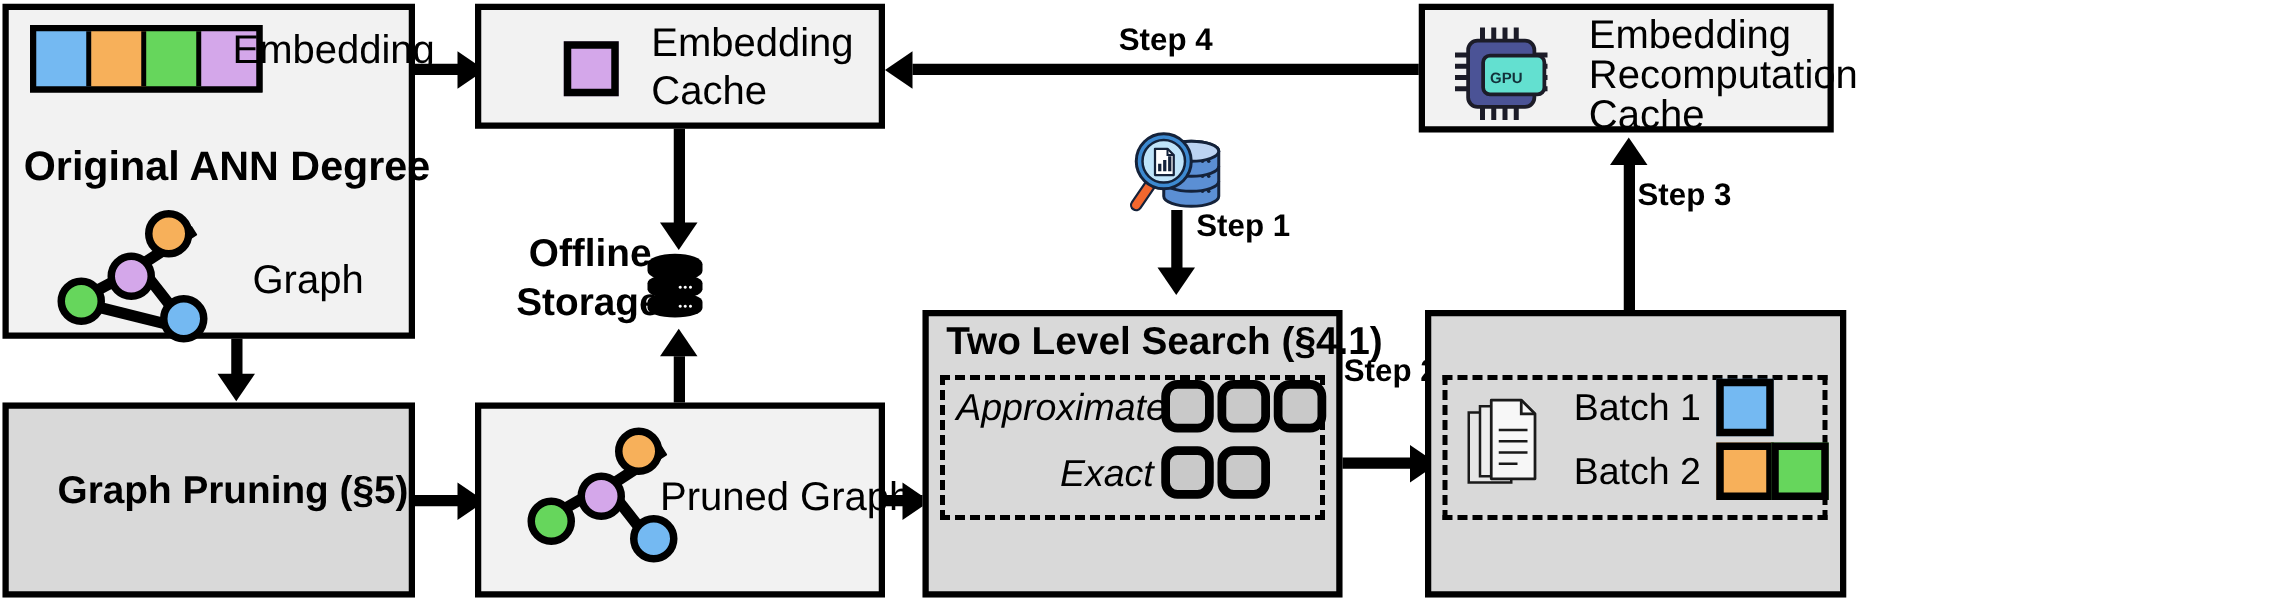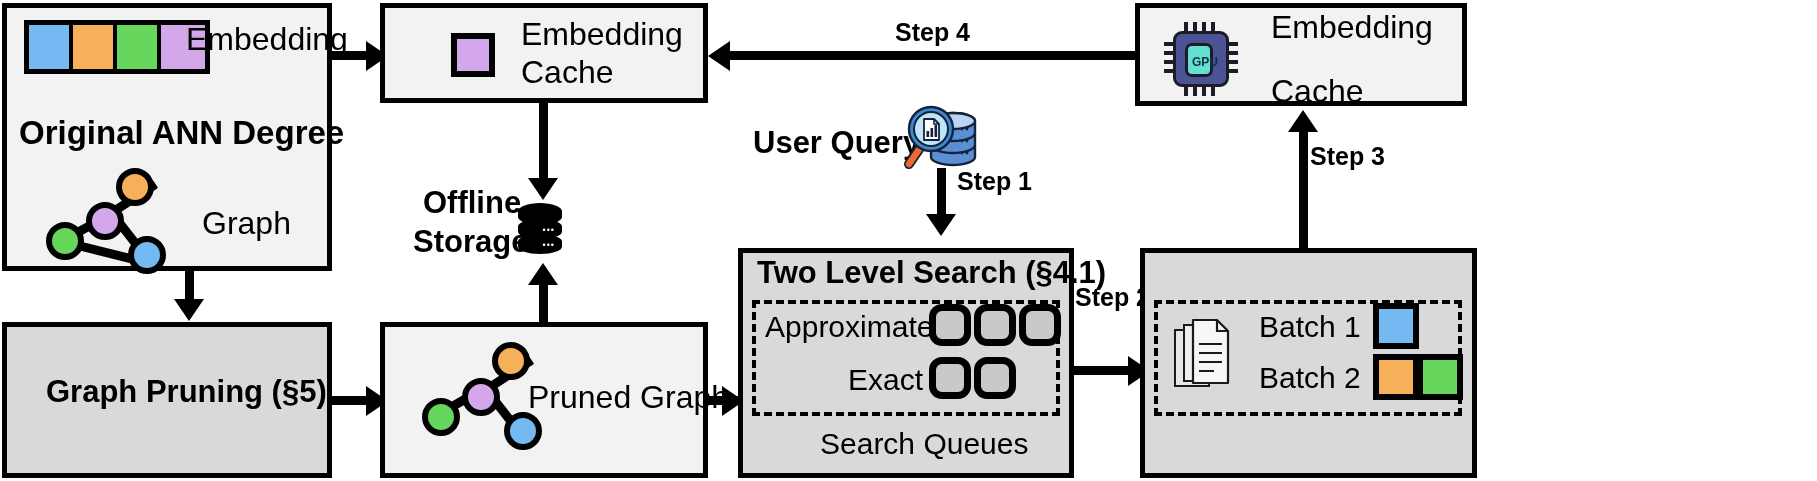--- a/index.html
+++ b/index.html
@@ -45,21 +45,21 @@
   .cap{font-size:30px;}
 
   
   .db{position:absolute;}
   .db .band{position:absolute;left:0;width:100%;background:#000;border-radius:50%/38%;}
   .db .dots{position:absolute;right:7px;color:#fff;font-size:9px;letter-spacing:1px;}
 
   
   .gpu{position:absolute;}
   .gpu .body{position:absolute;left:11px;top:11px;width:56px;height:56px;background:#4b5396;border:3px solid #1c1c28;border-radius:9px;box-sizing:border-box;}
-  .gpu .core{position:absolute;left:9px;top:9px;width:28px;height:34px;background:#63e0d0;border:3px solid #1c1c28;border-radius:7px;box-sizing:border-box;}
+  .gpu .core{position:absolute;left:9px;top:9px;width:52px;height:34px;background:#63e0d0;border:3px solid #1c1c28;border-radius:7px;box-sizing:border-box;}
   .gpu .gtxt{position:absolute;left:0;top:9px;width:34px;text-align:center;font-size:12px;font-weight:bold;color:#12313a;font-family:"Liberation Sans",sans-serif;}
   .gpu .pin{position:absolute;background:#1c1c28;}
 
   
   .qicon{position:absolute;}
 
   
   .docs{position:absolute;}
 </style>
 </head>
@@ -139,21 +139,20 @@
     <div class="node" style="left:80px;top:0px;width:38px;height:38px;background:#f7b05a;"></div>
     <div class="node" style="left:50px;top:36px;width:38px;height:38px;background:#d4a7ea;"></div>
     <div class="node" style="left:10px;top:56px;width:38px;height:38px;background:#66d65c;"></div>
     <div class="node" style="left:92px;top:70px;width:38px;height:38px;background:#74b9f2;"></div>
   </div>
   <div class="lbl ttl" style="left:528px;top:380px;">Pruned Graph</div>
 
   <div class="ar-h" style="left:708px;top:396px;width:36px;"></div>
   <div class="head right" style="left:722px;top:386px;"></div>
 
-  <div class="lbl ttl-b" style="left:753px;top:126px;font-size:31px;">User Query</div>
 
   <div class="qicon" style="left:900px;top:105px;width:84px;height:72px;">
     <svg width="84" height="72" viewBox="0 0 84 72">
 
       <g>
         <ellipse cx="53" cy="16" rx="22" ry="8" fill="#a8c4ea" stroke="#14223a" stroke-width="2.4"></ellipse>
         <path d="M31 16 v36 a22 8 0 0 0 44 0 V16" fill="#5b8fd4" stroke="#14223a" stroke-width="2.4"></path>
         <ellipse cx="53" cy="16" rx="22" ry="8" fill="#bcd3f2" stroke="#14223a" stroke-width="2.4"></ellipse>
         <path d="M31 28 a22 8 0 0 0 44 0" fill="none" stroke="#14223a" stroke-width="2.4"></path>
         <path d="M31 40 a22 8 0 0 0 44 0" fill="none" stroke="#14223a" stroke-width="2.4"></path>
@@ -185,30 +184,29 @@
   <div class="ar-v" style="left:937px;top:168px;height:52px;"></div>
   <div class="head down" style="left:926px;top:214px;"></div>
   <div class="steplbl" style="left:957px;top:167px;">Step 1</div>
 
   <div class="box gray" style="left:738px;top:248px;width:336px;height:230px;">
   </div>
   <div class="lbl ttl-b" style="left:757px;top:256px;font-size:31px;">Two Level Search (§4.1)</div>
 
   <div class="dash" style="left:752px;top:300px;width:308px;height:116px;"></div>
 
-  <div class="lbl cap" style="left:765px;top:310px;">Approximate</div>
+  <div class="lbl cap" style="left:765px;top:310px;font-style:italic;">Approximate</div>
   <div class="qcell" style="left:929px;top:304px;width:42px;height:42px;"></div>
   <div class="qcell" style="left:974px;top:304px;width:42px;height:42px;"></div>
   <div class="qcell" style="left:1019px;top:304px;width:42px;height:42px;"></div>
 
-  <div class="lbl cap" style="left:848px;top:363px;">Exact</div>
+  <div class="lbl cap" style="left:848px;top:363px;font-style:italic;">Exact</div>
   <div class="qcell" style="left:929px;top:357px;width:42px;height:42px;"></div>
   <div class="qcell" style="left:974px;top:357px;width:42px;height:42px;"></div>
 
-  <div class="lbl cap" style="left:820px;top:427px;">Search Queues</div>
 
   <div class="ar-h" style="left:1074px;top:366px;width:62px;"></div>
   <div class="head right" style="left:1128px;top:356px;"></div>
   <div class="steplbl" style="left:1075px;top:283px;">Step 2</div>
 
   <div class="box gray" style="left:1140px;top:248px;width:337px;height:230px;">
   </div>
 
   <div class="dash" style="left:1154px;top:300px;width:308px;height:116px;"></div>
 
@@ -258,19 +256,20 @@
     <div class="pin" style="left:65px;top:40px;width:11px;height:4px;"></div>
     <div class="pin" style="left:65px;top:49px;width:11px;height:4px;"></div>
     <div class="body">
       <div class="core">
         <div class="gtxt">GPU</div>
       </div>
     </div>
   </div>
 
   <div class="lbl ttl" style="left:1271px;top:10px;">Embedding</div>
+  <div class="lbl ttl" style="left:1271px;top:42px;">Recomputation</div>
   <div class="lbl ttl" style="left:1271px;top:74px;">Cache</div>
 
   <div class="ar-h" style="left:730px;top:51px;width:405px;"></div>
   <div class="head left" style="left:708px;top:41px;"></div>
   <div class="steplbl" style="left:895px;top:18px;">Step 4</div>
 
 </div>
 
 </body></html>

